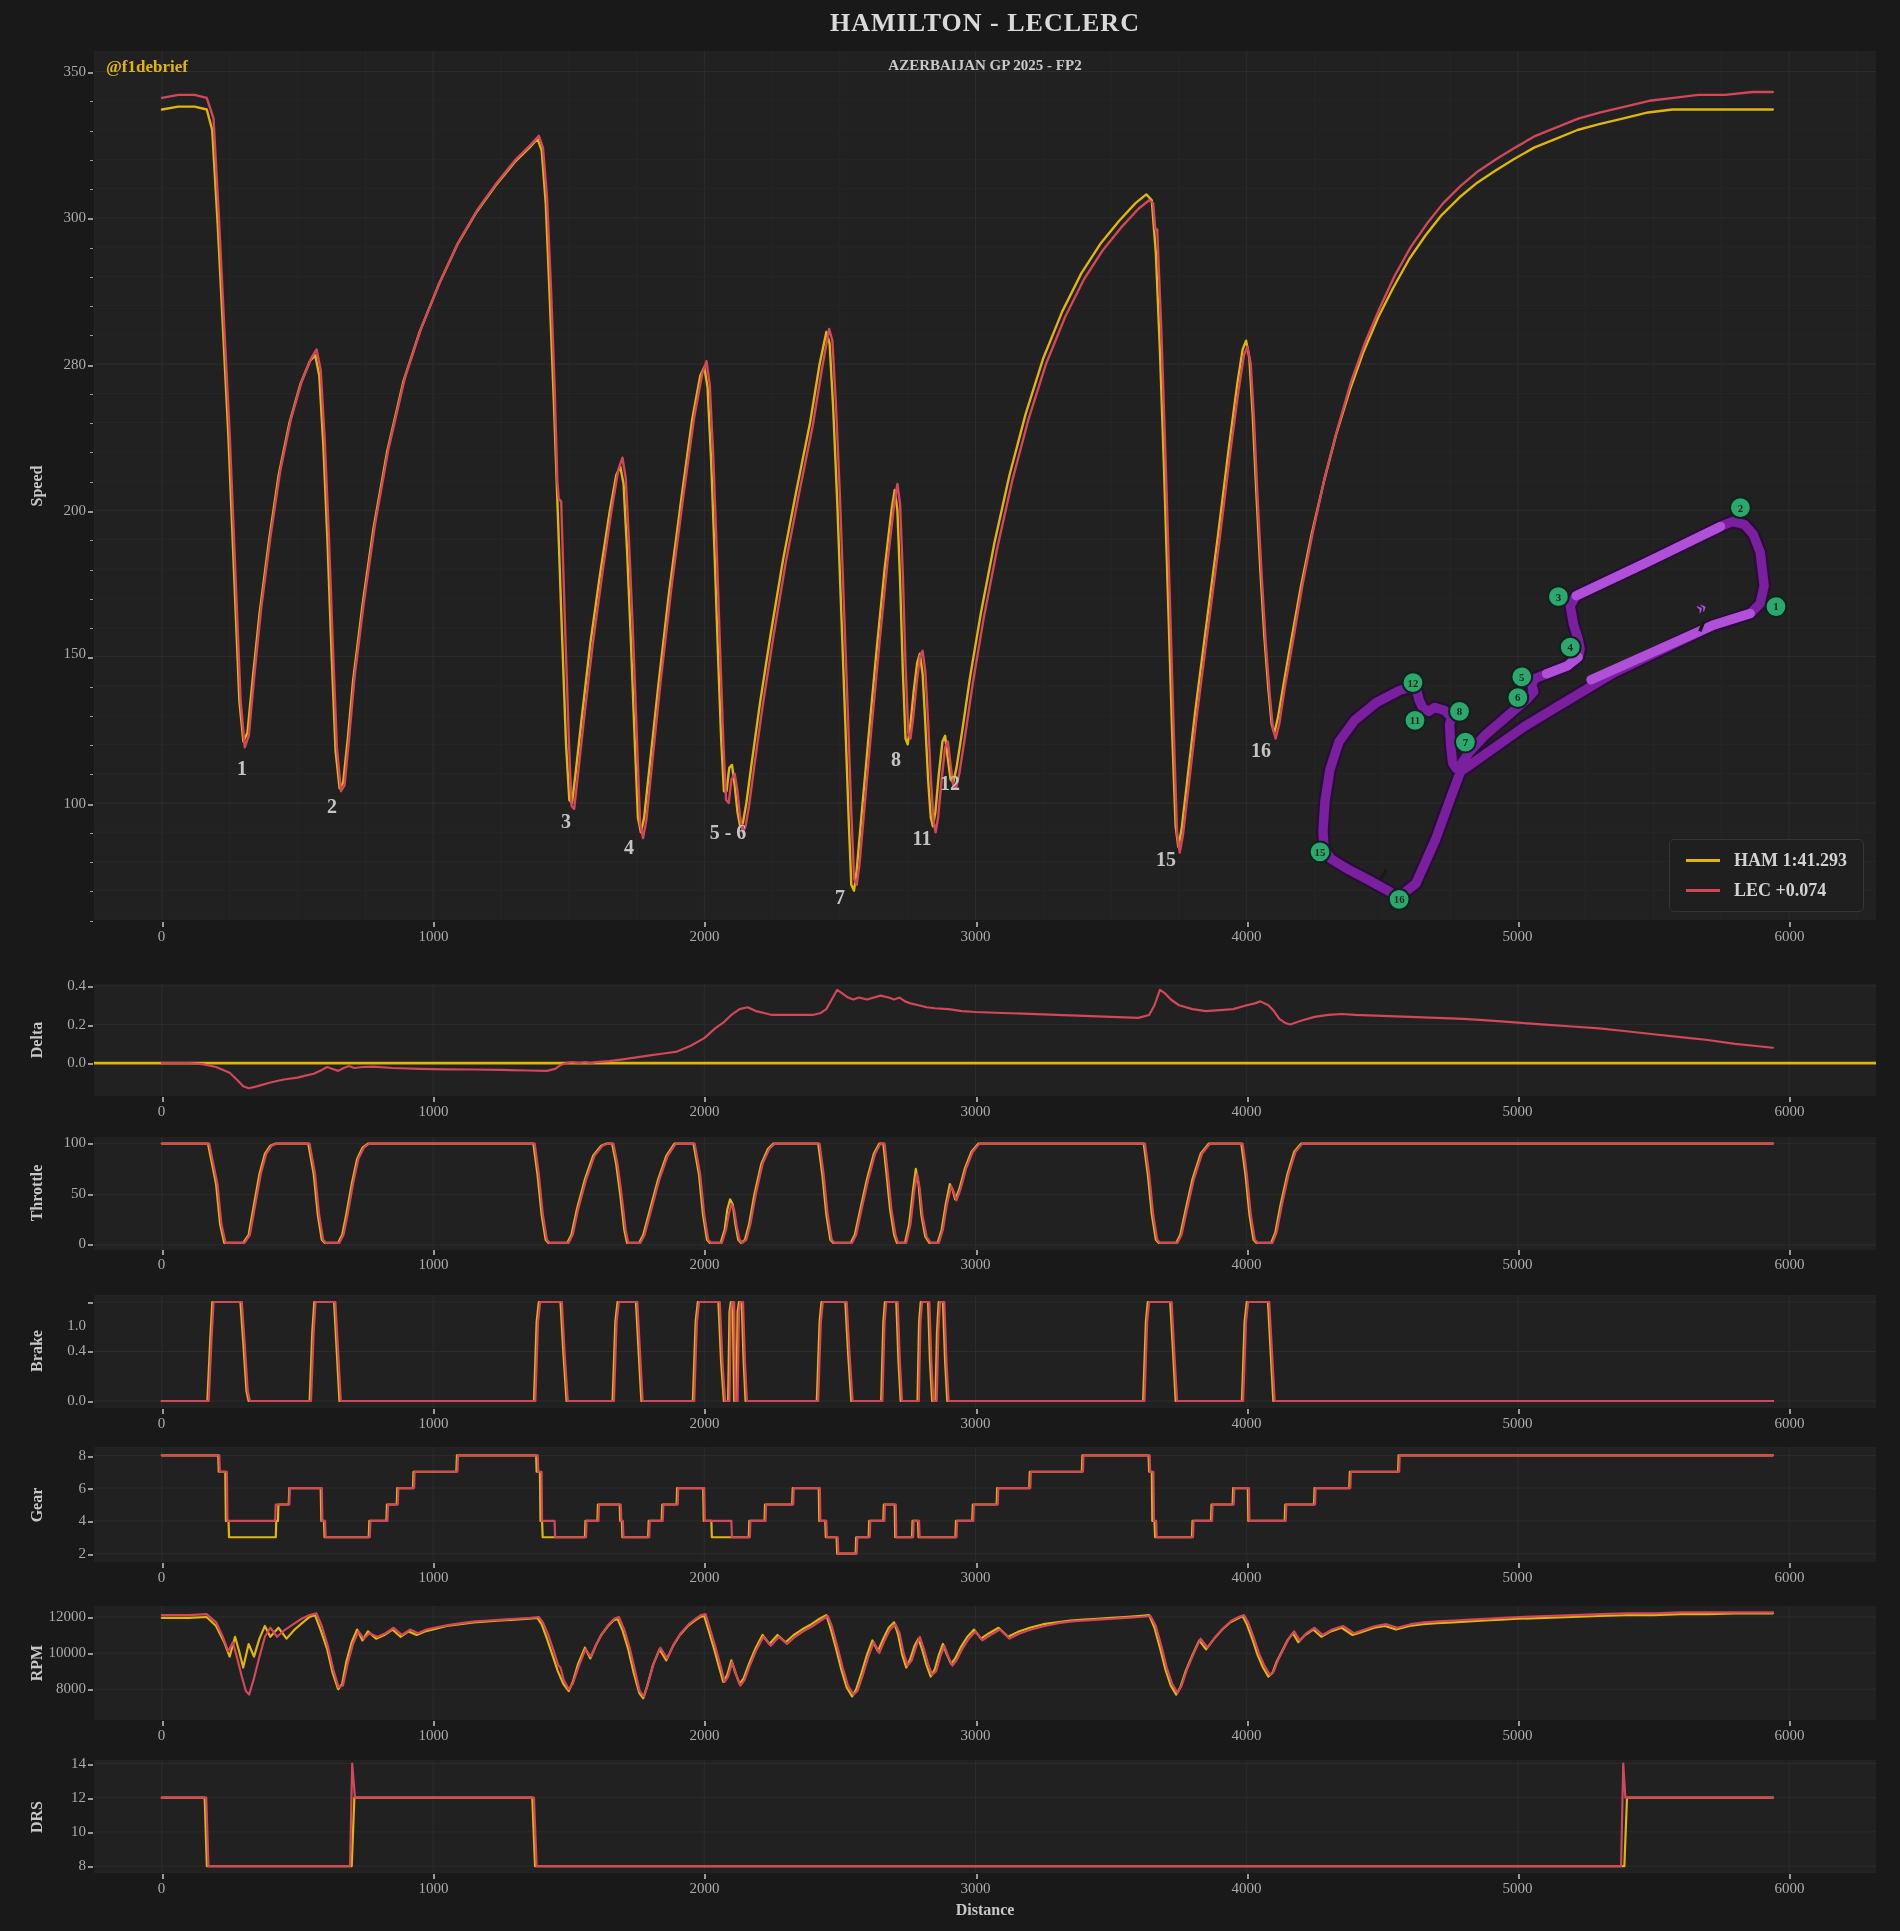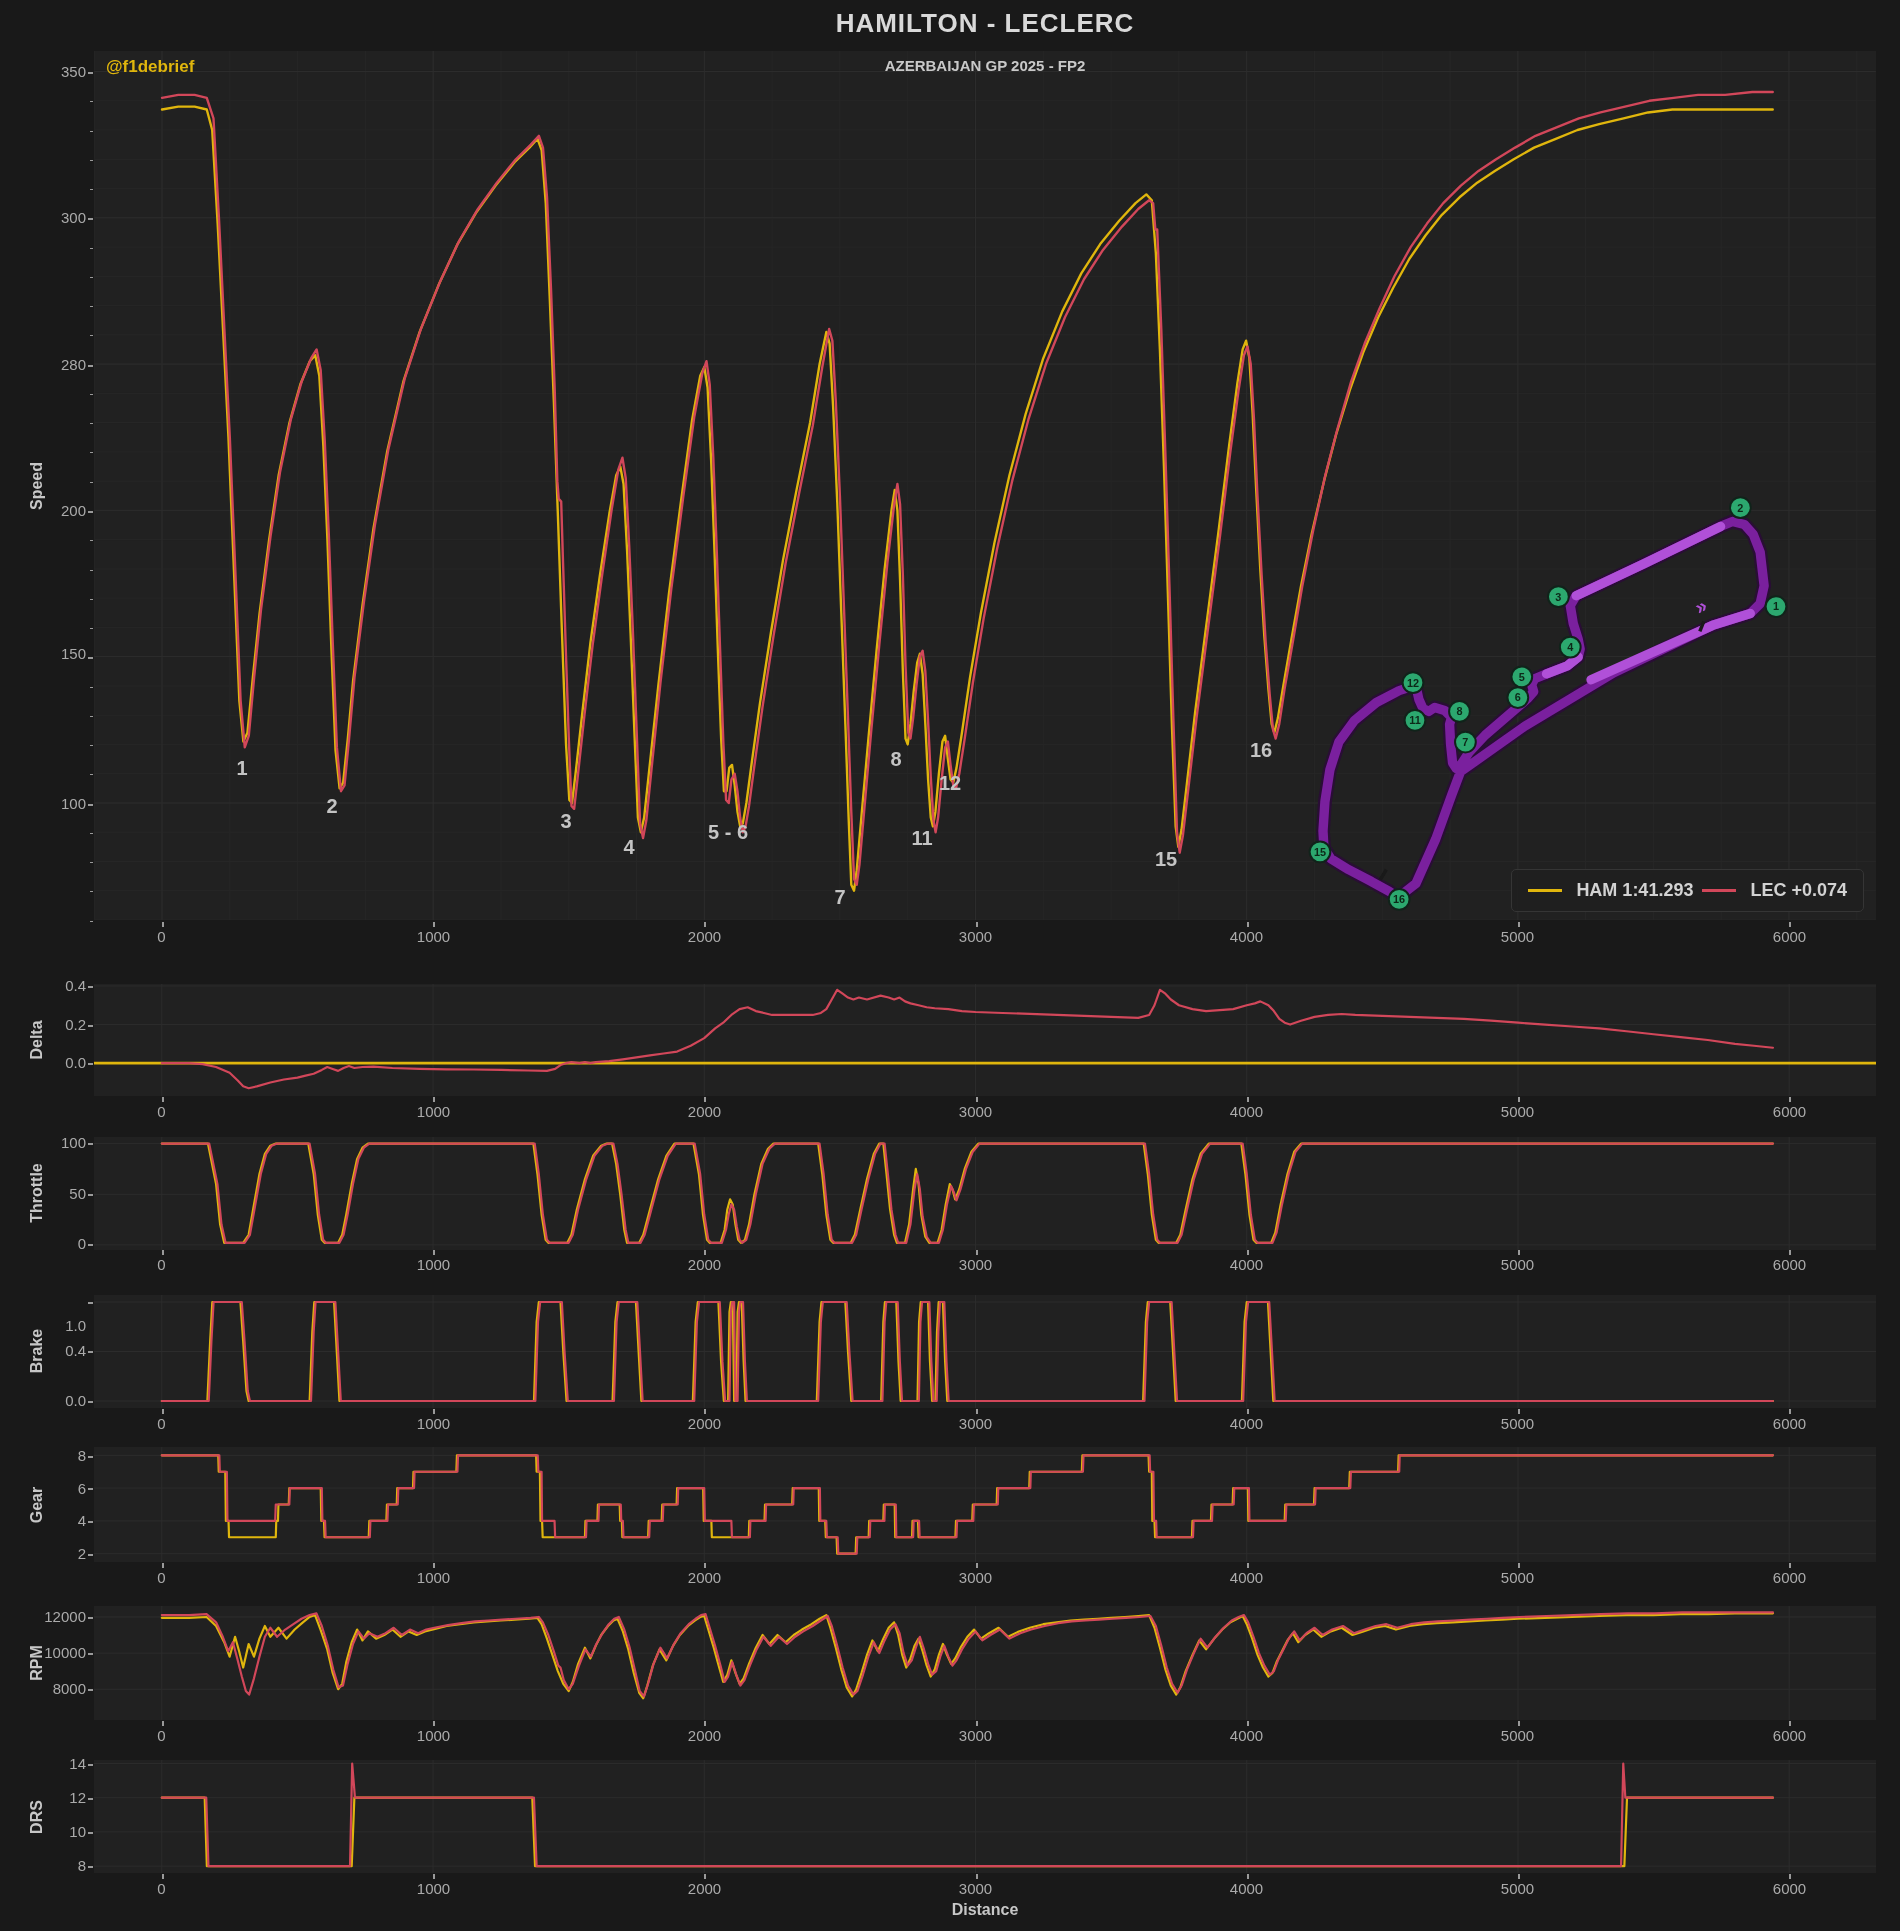--- a/index.html
+++ b/index.html
@@ -1,33 +1,33 @@
 <!DOCTYPE html>
 <html><head>
 <meta charset="utf-8">
 <style>
   html,body{margin:0;padding:0;background:#111;}
   .fig{position:relative;width:1901px;height:1932px;background:#191919;
-       font-family:Liberation Sans, sans-serif;overflow:hidden;}
+       font-family:Liberation Serif, serif;overflow:hidden;}
   .title{position:absolute;left:94px;top:8px;width:1782px;text-align:center;
          font-size:26px;font-weight:bold;color:#d9d9d9;letter-spacing:1px;}
   .plot{position:absolute;background:#212121;}
   #p-speed{left:94px;top:51px;width:1782px;height:869px;}
   #p-delta{left:94px;top:984px;width:1782px;height:112px;}
   #p-throttle{left:94px;top:1137px;width:1782px;height:113px;}
   #p-brake{left:94px;top:1295px;width:1782px;height:113px;}
   #p-gear{left:94px;top:1447px;width:1782px;height:115px;}
   #p-rpm{left:94px;top:1606px;width:1782px;height:114px;}
   #p-drs{left:94px;top:1760px;width:1782px;height:113px;}
   .plot > svg.plotsvg{position:absolute;left:0;top:0;}
   .subtitle{position:absolute;left:0;top:6px;width:100%;text-align:center;
             font-size:15px;font-weight:bold;color:#c9c9c9;}
   .watermark{position:absolute;left:12px;top:6px;font-size:17px;font-weight:bold;}
   #track{position:absolute;left:1193px;top:424px;width:614px;height:455px;overflow:visible;}
-  .legend{position:absolute;right:12px;bottom:8px;display:flex;flex-direction:row;
+  .legend{position:absolute;right:12px;bottom:8px;display:flex;flex-direction:column;
           gap:9px;padding:10px 16px;background:rgba(30,30,30,.85);
           border:1px solid #353535;border-radius:5px;}
   .lrow{display:flex;align-items:center;gap:14px;}
   .lswatch{display:inline-block;width:34px;height:3px;}
   .ltext{font-size:18px;font-weight:bold;color:#d2d2d2;white-space:nowrap;}
   .xtick,.ytick{position:absolute;font-size:15px;color:#ababab;}
   .xtick{width:79px;text-align:center;}
   .ytick{width:69px;text-align:right;}
   .tm{position:absolute;background:#9a9a9a;}
   .ylab{position:absolute;font-size:16px;font-weight:bold;color:#c7c7c7;white-space:nowrap;}

